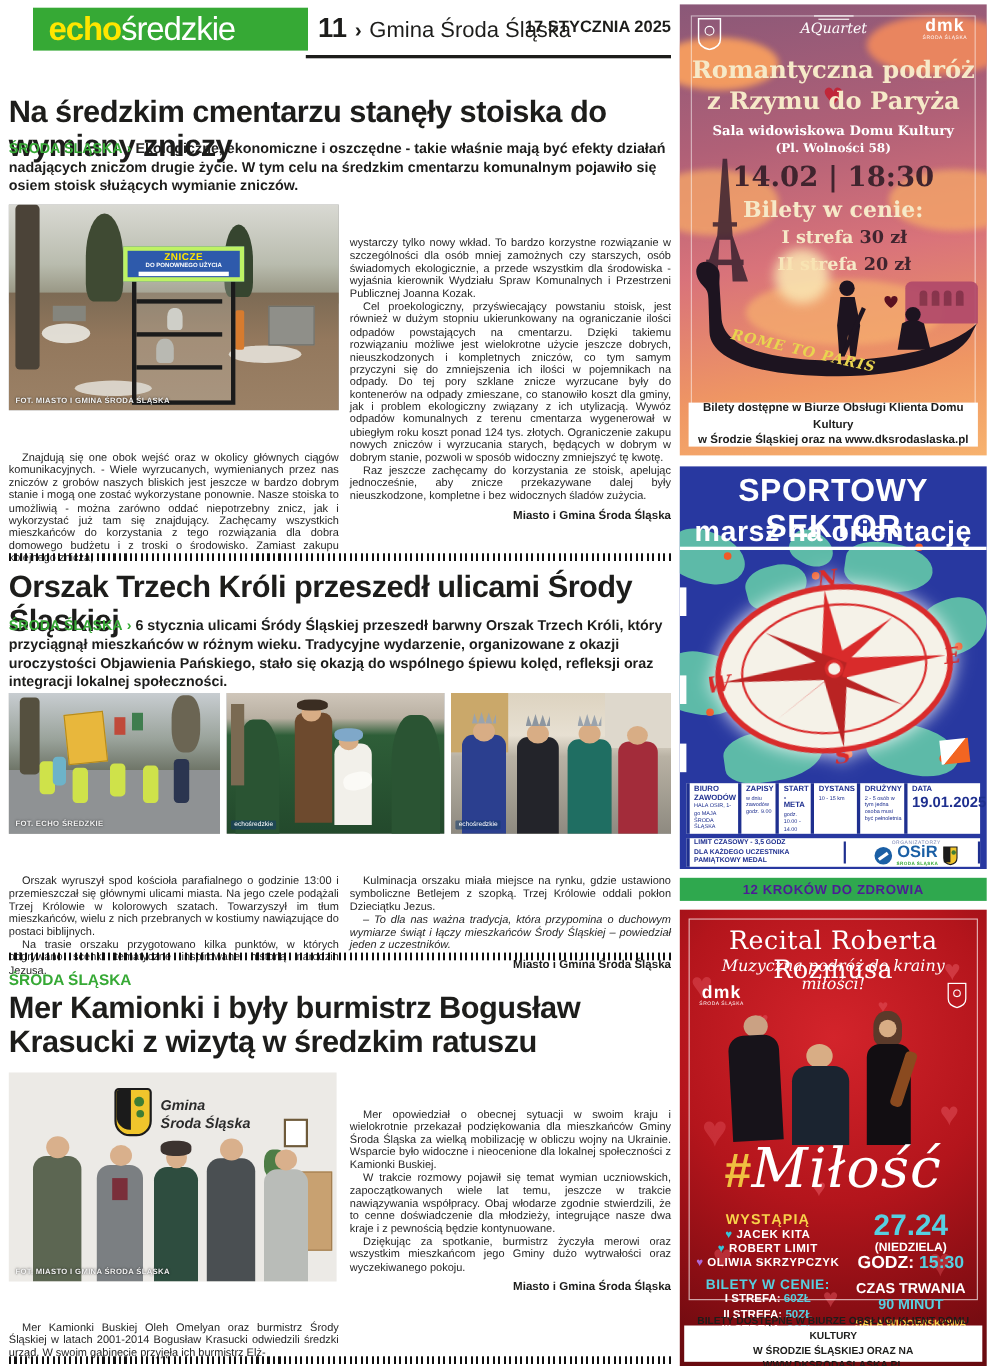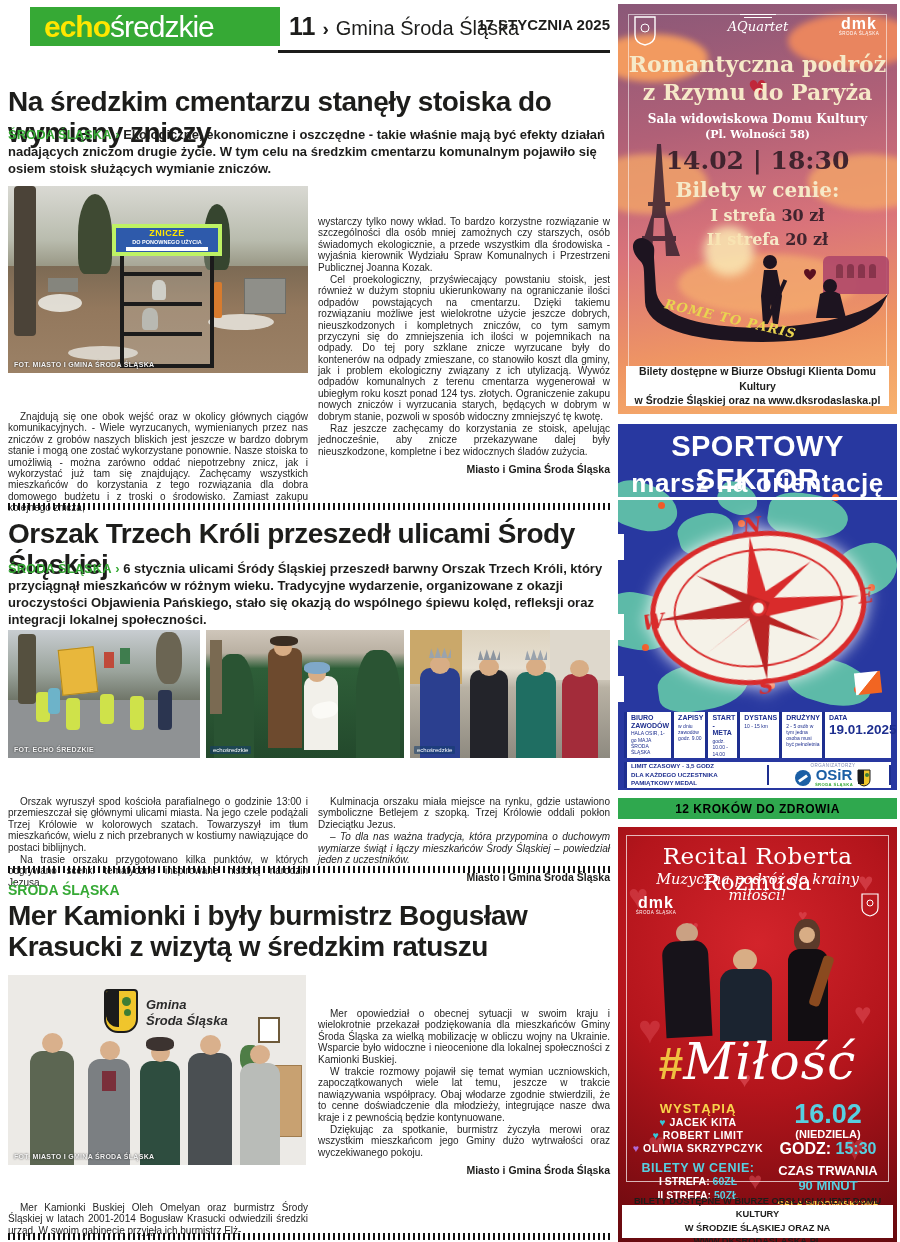--- a/index.html
+++ b/index.html
@@ -65,21 +65,21 @@
   .ad2-info{background:#fff;display:flex;align-items:center;}
   .ad2-limit{border-left:3px solid #1e2f8f;padding-left:4px;color:#1e2f8f;font-weight:bold;
              font-size:6.2px;line-height:1.35;}
   .vbar{width:2px;background:#1e2f8f;height:20px;}
   .osir-wrap{display:flex;align-items:center;gap:4px;}
   .osir-mark{width:16px;height:16px;border-radius:50%;background:#1b5fa5;position:relative;}
   .osir-mark:before{content:"";position:absolute;left:3px;top:7px;width:10px;height:3px;background:#fff;transform:rotate(-35deg);}
   .osir-txt{color:#1b5fa5;font-weight:bold;font-size:15px;line-height:.9;}
   .osir-sub{color:#36a935;font-size:4.2px;font-weight:bold;letter-spacing:.4px;}
   .org-label{font-size:4.5px;color:#7c86b4;letter-spacing:.5px;text-align:center;}
-  .healthbar{background:#2fa84e;color:#000000;font-weight:bold;font-size:12px;display:flex;
+  .healthbar{background:#2fa84e;color:#4c1d95;font-weight:bold;font-size:12px;display:flex;
              align-items:center;justify-content:center;letter-spacing:.5px;}
 
   
   .ad3{background:radial-gradient(circle at 50% 28%,#d3242b 0%,#b4151c 45%,#8a0e14 75%,#650a0f 100%);overflow:hidden;}
   .ad3-frame{position:absolute;left:8px;right:8px;top:8px;bottom:60px;border:1px solid rgba(255,255,255,.7);pointer-events:none;}
   .heart{position:absolute;color:#e4555f;opacity:.45;}
   .ad3-title{color:#fff;font-family:"DejaVu Serif",serif;font-size:23px;text-align:center;letter-spacing:.5px;}
   .ad3-sub{color:#fff;font-family:"DejaVu Serif",serif;font-style:italic;font-size:14.5px;text-align:center;}
   .hash{color:#f0c040;font-weight:bold;font-size:44px;font-family:"Liberation Sans",sans-serif;}
   .hashword{color:#fff;font-family:"DejaVu Serif",serif;font-style:italic;font-size:50px;letter-spacing:1px;}
@@ -469,21 +469,21 @@
       <div class="ad3-l">WYSTĄPIĄ</div>
       <div class="perf"><span class="h1">♥ </span><span>JACEK KITA</span></div>
       <div class="perf"><span class="h1">♥ </span><span>ROBERT LIMIT</span></div>
       <div class="perf"><span class="h3">♥ </span><span>OLIWIA SKRZYPCZYK</span></div>
       <div class="ad3-bt" style="margin-top:6px;">BILETY W CENIE:</div>
       <div class="zone-line"><span>I STREFA:</span> <b>60ZŁ</b></div>
       <div class="zone-line"><span>II STREFA:</span> <b>50ZŁ</b></div>
       <div class="zone-line"><span>III STREFA:</span> <b>30ZŁ</b></div>
     </div>
     <div class="abs" style="left:152px;top:274px;width:116px;">
-      <div class="ad3-date">16.02</div>
+      <div class="ad3-date">27.24</div>
       <div class="ad3-w" style="font-size:11px;">(NIEDZIELA)</div>
       <div class="ad3-w" style="font-size:16px;"><span>GODZ:</span> <span style="color:#57cfe0;">15:30</span></div>
       <div class="ad3-w" style="font-size:13px;margin-top:5px;">CZAS TRWANIA</div>
       <div class="ad3-c" style="font-size:13px;">90 MINUT</div>
       <div class="ad3-y" style="font-size:9.5px;margin-top:5px;">SALA WIDOWISKOWA DK</div>
       <div class="ad3-y" style="font-size:7.5px;">(UL. PLAC WOLNOŚCI 58)</div>
     </div>
 
     <div class="abs ad3-footer" style="left:4px;right:4px;top:378px;height:33px;">
       <div>BILETY DOSTĘPNE W BIURZE OBSŁUGI KLIENT DOMU KULTURY</div>

